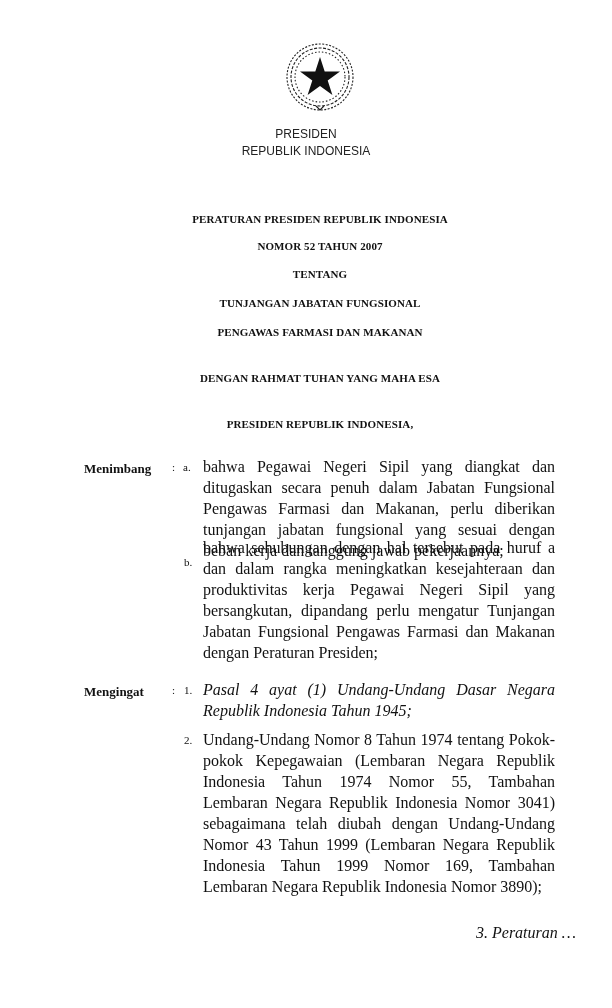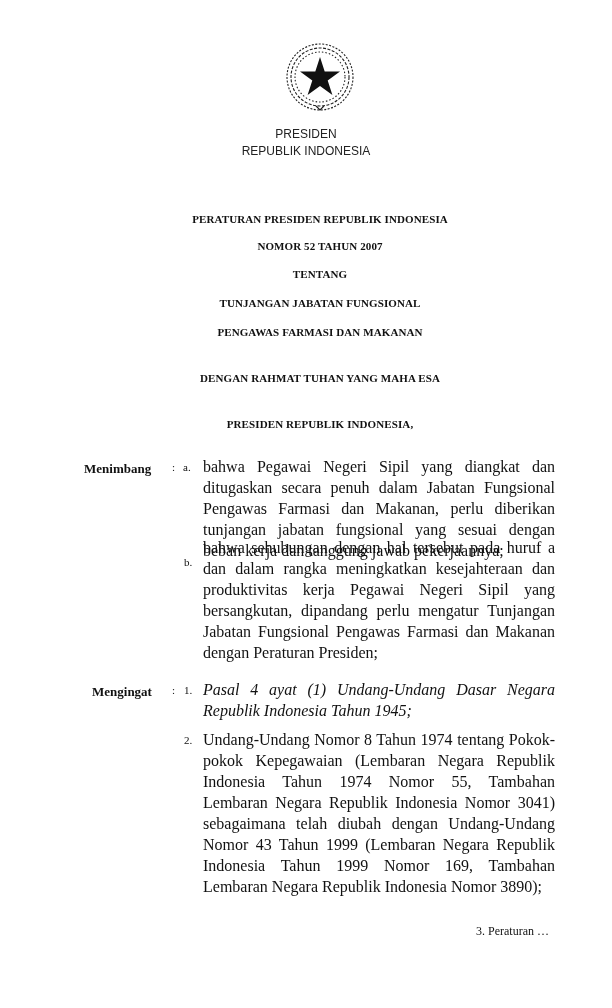--- a/index.html
+++ b/index.html
@@ -6,21 +6,21 @@
   body { width:612px; height:1008px; position:relative; overflow:hidden;
          font-family:"Liberation Serif", "DejaVu Serif", serif; color:#111; }
   .emblem { position:absolute; left:283px; top:40px; width:74px; height:74px; }
   .emblem-caption { position:absolute; left:0; width:612px; text-align:center;
          font-family:"Liberation Sans","DejaVu Sans",sans-serif; font-size:12px; color:#222; line-height:11px; }
   .title { position:absolute; left:0; width:640px; text-align:center; font-weight:bold; font-size:11px; letter-spacing:0.1px; }
   .label { position:absolute; left:84px; font-weight:bold; font-size:13px; }
   .colon { position:absolute; left:172px; font-size:11px; }
   .num { position:absolute; font-size:11px; }
   .para { position:absolute; left:203px; width:352px; font-size:16px; line-height:21px; text-align:justify; }
-  .footer { position:absolute; left:476px; top:924px; font-size:12px; }
+  .footer { position:absolute; left:476px; top:924px; font-size:16px;font-style:italic; }
 </style>
 </head>
 <body>
 
 <svg class="emblem" viewBox="0 0 74 74">
   <g fill="none" stroke="#222" stroke-width="1.1">
     <circle cx="37" cy="37" r="33" stroke-dasharray="2 1.5"></circle>
     <circle cx="37" cy="37" r="29" stroke-dasharray="3 1.5"></circle>
     <circle cx="37" cy="37" r="25" stroke-dasharray="1.5 2"></circle>
   </g>
@@ -38,20 +38,20 @@
 <div class="title" style="top:372px;">DENGAN RAHMAT TUHAN YANG MAHA ESA</div>
 <div class="title" style="top:418px;">PRESIDEN REPUBLIK INDONESIA,</div>
 
 <div class="label" style="top:461px;">Menimbang</div>
 <div class="colon" style="top:461px;">:</div>
 <div class="num" style="left:183px; top:461px;">a.</div>
 <div class="para" style="top:456px;">bahwa Pegawai Negeri Sipil yang diangkat dan ditugaskan secara penuh dalam Jabatan Fungsional Pengawas Farmasi dan Makanan, perlu diberikan tunjangan jabatan fungsional yang sesuai dengan beban kerja dan tanggung jawab pekerjaannya;</div>
 <div class="num" style="left:184px; top:556px;">b.</div>
 <div class="para" style="top:537px;font-family:Liberation Serif, serif;">bahwa sehubungan dengan hal tersebut pada huruf a dan dalam rangka meningkatkan kesejahteraan dan produktivitas kerja Pegawai Negeri Sipil yang bersangkutan, dipandang perlu mengatur Tunjangan Jabatan Fungsional Pengawas Farmasi dan Makanan dengan Peraturan Presiden;</div>
 
-<div class="label" style="top:684px;margin-left:8px;">Mengingat</div>
+<div class="label" style="top:684px;">Mengingat</div>
 <div class="colon" style="top:684px;">:</div>
 <div class="num" style="left:184px; top:684px;">1.</div>
 <div class="para" style="top:679px;font-style:italic;">Pasal 4 ayat (1) Undang-Undang Dasar Negara Republik Indonesia Tahun 1945;</div>
 <div class="num" style="left:184px; top:734px;">2.</div>
 <div class="para" style="top:729px;">Undang-Undang Nomor 8 Tahun 1974 tentang Pokok-pokok Kepegawaian (Lembaran Negara Republik Indonesia Tahun 1974 Nomor 55, Tambahan Lembaran Negara Republik Indonesia Nomor 3041) sebagaimana telah diubah dengan Undang-Undang Nomor 43 Tahun 1999 (Lembaran Negara Republik Indonesia Tahun 1999 Nomor 169, Tambahan Lembaran Negara Republik Indonesia Nomor 3890);</div>
 
 <div class="footer">3. Peraturan …</div>
 
 </body></html>

